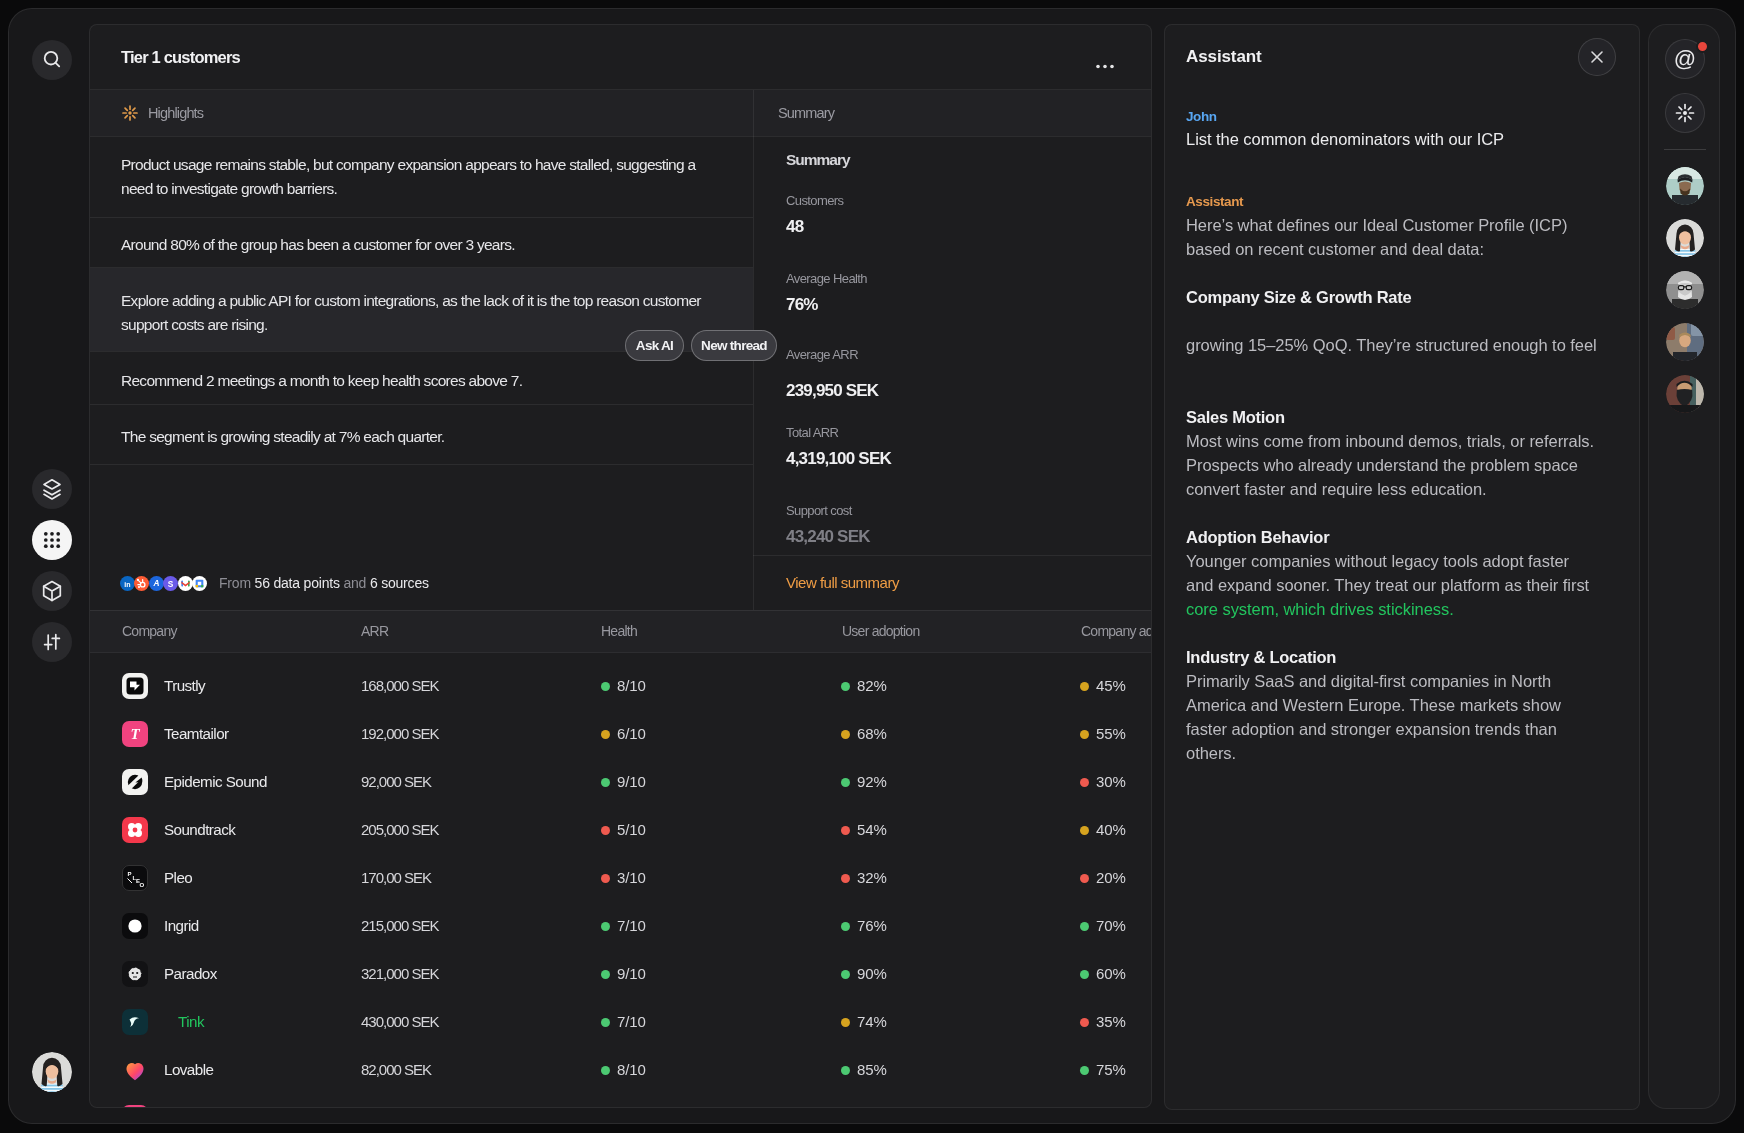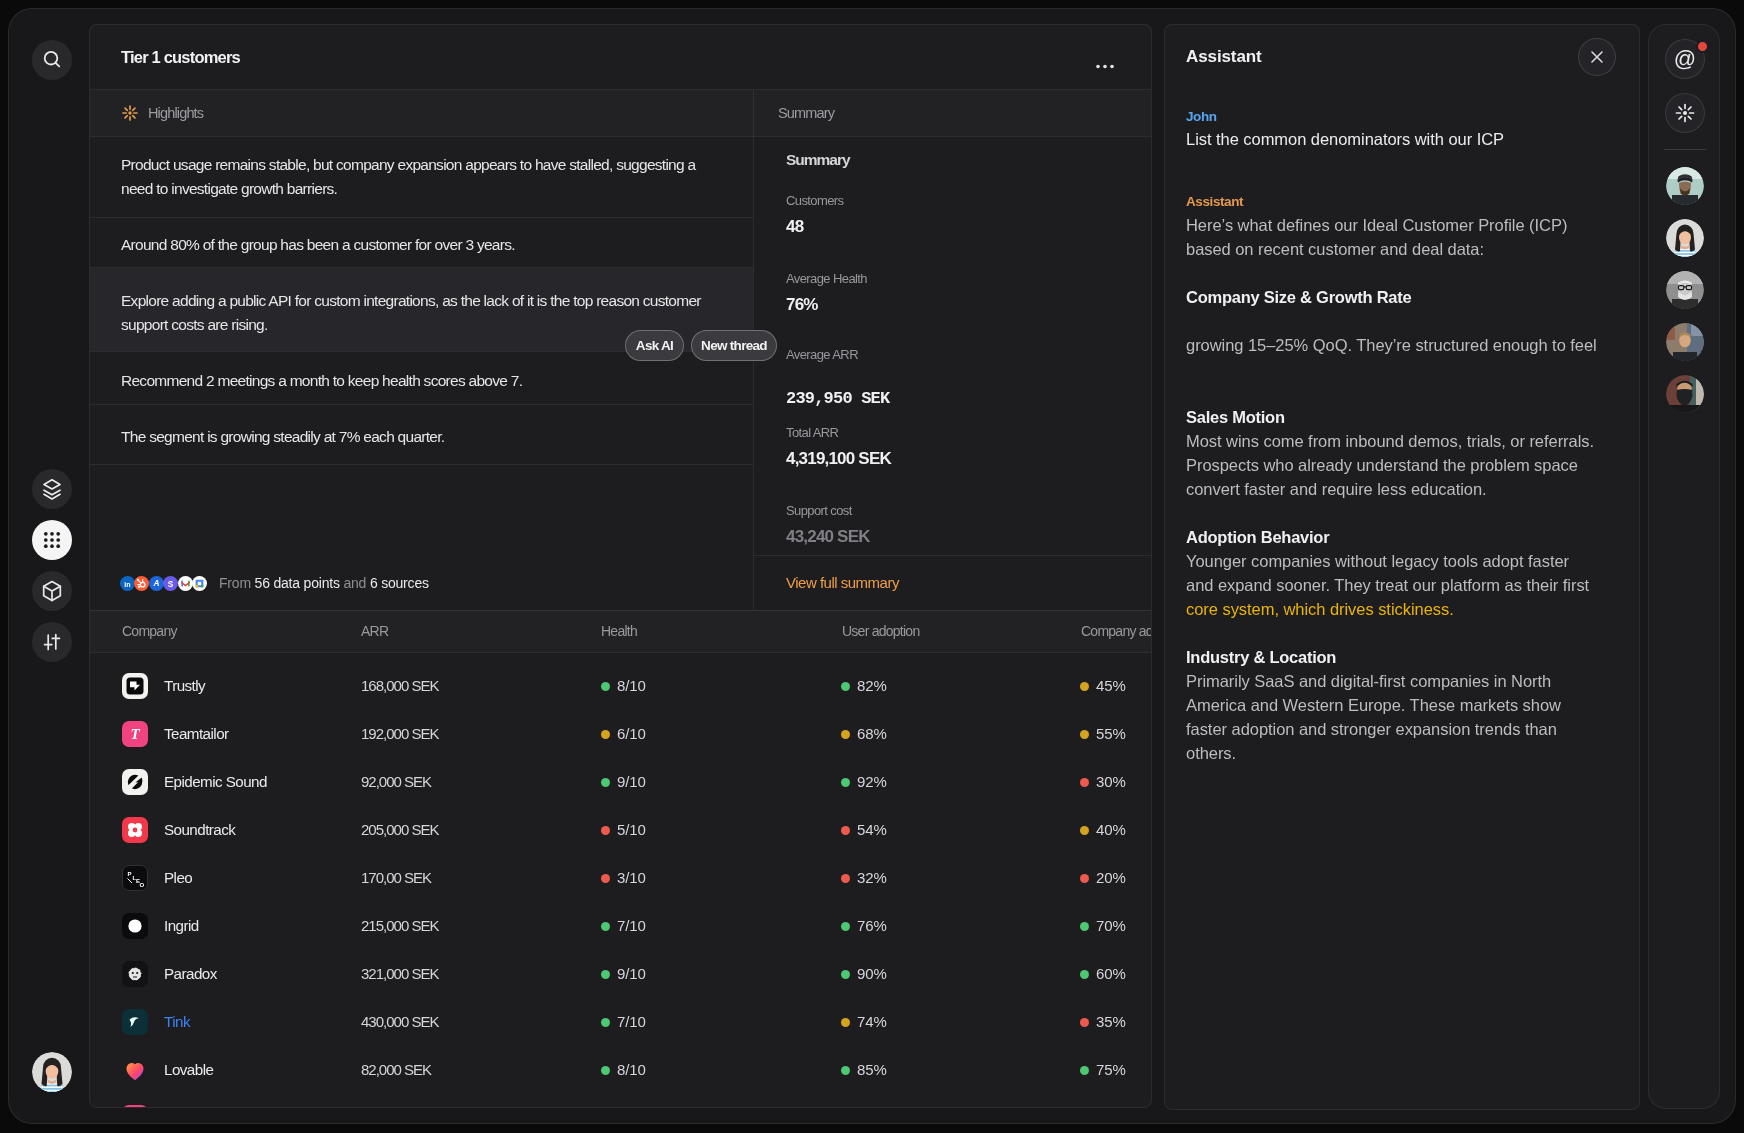--- a/index.html
+++ b/index.html
@@ -134,21 +134,21 @@
         <rect x="10.7" y="10.7" width="2.9" height="2.9" fill="#34a853"></rect>
         <rect x="6.9" y="6.9" width="4.2" height="4.2" fill="#fff"></rect>
       </svg></div>
 <div class="ab" style="left:129px;top:550px;height:16px;line-height:16px;font-size:14px;letter-spacing:-0.2px;color:#8e8e95">From <span style="color:#e9e9ec">56 data points</span> and <span style="color:#e9e9ec">6 sources</span></div>
 <div class="ab" style="left:696px;top:126px;color:#d6d6da;font-size:15.5px;font-weight:700;letter-spacing:-1px">Summary</div>
 <div class="ab lbl" style="left:696px;top:168px">Customers</div>
 <div class="ab val" style="left:696px;top:192px;">48</div>
 <div class="ab lbl" style="left:696px;top:246px">Average Health</div>
 <div class="ab val" style="left:696px;top:270px;">76%</div>
 <div class="ab lbl" style="left:696px;top:322px">Average ARR</div>
-<div class="ab val" style="left:696px;top:364px;font-family:Liberation Mono, monospace;">239,950 SEK</div>
+<div class="ab val" style="left:696px;top:356px;">239,950 SEK</div>
 <div class="ab lbl" style="left:696px;top:400px">Total ARR</div>
 <div class="ab val" style="left:696px;top:424px;">4,319,100 SEK</div>
 <div class="ab lbl" style="left:696px;top:478px">Support cost</div>
 <div class="ab val" style="left:696px;top:502px;color:#7f7f86">43,240 SEK</div>
 <div class="hline" style="left:663px;top:530px;width:400px"></div>
 <div class="ab" style="left:696px;top:549px;color:#ef9d45;font-size:15px;letter-spacing:-0.5px">View full summary</div>
 <div class="ab" style="left:0;top:585px;width:1063px;height:43px;background:#222225;border-top:1px solid rgba(255,255,255,0.07);border-bottom:1px solid rgba(255,255,255,0.05);box-sizing:border-box"></div>
 <div class="ab" style="left:32px;top:585px;height:43px;line-height:43px;color:#98989f;font-size:14px;letter-spacing:-0.75px;white-space:nowrap">Company</div>
 <div class="ab" style="left:271px;top:585px;height:43px;line-height:43px;color:#98989f;font-size:14px;letter-spacing:-0.75px;white-space:nowrap">ARR</div>
 <div class="ab" style="left:511px;top:585px;height:43px;line-height:43px;color:#98989f;font-size:14px;letter-spacing:-0.75px;white-space:nowrap">Health</div>
@@ -251,21 +251,21 @@
 <div class="dot" style="left:511px;top:944.5px;background:#4cc972"></div>
 <div class="cell" style="left:527px;top:925px;color:#d6d6da;font-size:15px;letter-spacing:-0.1px">9/10</div>
 <div class="dot" style="left:751px;top:944.5px;background:#4cc972"></div>
 <div class="cell" style="left:767px;top:925px;color:#d6d6da;font-size:15px;letter-spacing:-0.1px">90%</div>
 <div class="dot" style="left:990px;top:944.5px;background:#4cc972"></div>
 <div class="cell" style="left:1006px;top:925px;color:#d6d6da;font-size:15px;letter-spacing:-0.1px">60%</div>
 <div class="ab" style="left:32px;top:984px;width:26px;height:26px"><svg width="26" height="26" viewBox="0 0 26 26" xmlns="http://www.w3.org/2000/svg">
         <rect width="26" height="26" rx="7" fill="#0d3038"></rect>
         <path d="M7.5 10.5 q4.5 -4 9.5 -1.2 q-4.2 0.2 -5.2 4.2 q-0.7 3.2 -3.6 4.6 q1.7 -3.4 0.4 -5.4 q-0.5 -1.2 -1.1 -2.2 z" fill="#eafcf8"></path>
       </svg></div>
-<div class="cell" style="left:74px;top:973px;color:#3b82f6;font-size:15.2px;letter-spacing:-0.55px">Tink</div>
+<div class="cell" style="left:88px;top:973px;color:#22c55e;font-size:15.2px;letter-spacing:-0.55px">Tink</div>
 <div class="cell" style="left:271px;top:973px;color:#d6d6da;font-size:15px;letter-spacing:-1px">430,000 SEK</div>
 <div class="dot" style="left:511px;top:992.5px;background:#4cc972"></div>
 <div class="cell" style="left:527px;top:973px;color:#d6d6da;font-size:15px;letter-spacing:-0.1px">7/10</div>
 <div class="dot" style="left:751px;top:992.5px;background:#d6a31f"></div>
 <div class="cell" style="left:767px;top:973px;color:#d6d6da;font-size:15px;letter-spacing:-0.1px">74%</div>
 <div class="dot" style="left:990px;top:992.5px;background:#ef5a4f"></div>
 <div class="cell" style="left:1006px;top:973px;color:#d6d6da;font-size:15px;letter-spacing:-0.1px">35%</div>
 <div class="ab" style="left:32px;top:1032px;width:26px;height:26px"><svg width="26" height="26" viewBox="0 0 26 26" xmlns="http://www.w3.org/2000/svg">
         <defs>
           <linearGradient id="lov" x1="0" y1="0" x2="1" y2="1">
@@ -301,21 +301,21 @@
 <div class="ab" style="left:21px;top:212px;height:24px;line-height:24px;font-size:16.5px;color:#bcbcc1;letter-spacing:-0.05px;white-space:nowrap">based on recent customer and deal data:</div>
 <div class="ab" style="left:21px;top:260px;height:24px;line-height:24px;font-size:16.5px;color:#f0f0f2;font-weight:700;letter-spacing:-0.25px;white-space:nowrap">Company Size &amp; Growth Rate</div>
 <div class="ab" style="left:21px;top:308px;height:24px;line-height:24px;font-size:16.5px;color:#bcbcc1;letter-spacing:-0.05px;white-space:nowrap">growing 15–25% QoQ. They’re structured enough to feel</div>
 <div class="ab" style="left:21px;top:380px;height:24px;line-height:24px;font-size:16.5px;color:#f0f0f2;font-weight:700;letter-spacing:-0.25px;white-space:nowrap">Sales Motion</div>
 <div class="ab" style="left:21px;top:404px;height:24px;line-height:24px;font-size:16.5px;color:#bcbcc1;letter-spacing:-0.05px;white-space:nowrap">Most wins come from inbound demos, trials, or referrals.</div>
 <div class="ab" style="left:21px;top:428px;height:24px;line-height:24px;font-size:16.5px;color:#bcbcc1;letter-spacing:-0.05px;white-space:nowrap">Prospects who already understand the problem space</div>
 <div class="ab" style="left:21px;top:452px;height:24px;line-height:24px;font-size:16.5px;color:#bcbcc1;letter-spacing:-0.05px;white-space:nowrap">convert faster and require less education.</div>
 <div class="ab" style="left:21px;top:500px;height:24px;line-height:24px;font-size:16.5px;color:#f0f0f2;font-weight:700;letter-spacing:-0.25px;white-space:nowrap">Adoption Behavior</div>
 <div class="ab" style="left:21px;top:524px;height:24px;line-height:24px;font-size:16.5px;color:#bcbcc1;letter-spacing:-0.05px;white-space:nowrap">Younger companies without legacy tools adopt faster</div>
 <div class="ab" style="left:21px;top:548px;height:24px;line-height:24px;font-size:16.5px;color:#bcbcc1;letter-spacing:-0.05px;white-space:nowrap">and expand sooner. They treat our platform as their first</div>
-<div class="ab" style="left:21px;top:572px;height:24px;line-height:24px;font-size:16.5px;color:#eab308;letter-spacing:-0.05px;white-space:nowrap">core system, which drives stickiness.</div>
+<div class="ab" style="left:21px;top:572px;height:24px;line-height:24px;font-size:16.5px;color:#22c55e;letter-spacing:-0.05px;white-space:nowrap">core system, which drives stickiness.</div>
 <div class="ab" style="left:21px;top:620px;height:24px;line-height:24px;font-size:16.5px;color:#f0f0f2;font-weight:700;letter-spacing:-0.25px;white-space:nowrap">Industry &amp; Location</div>
 <div class="ab" style="left:21px;top:644px;height:24px;line-height:24px;font-size:16.5px;color:#bcbcc1;letter-spacing:-0.05px;white-space:nowrap">Primarily SaaS and digital-first companies in North</div>
 <div class="ab" style="left:21px;top:668px;height:24px;line-height:24px;font-size:16.5px;color:#bcbcc1;letter-spacing:-0.05px;white-space:nowrap">America and Western Europe. These markets show</div>
 <div class="ab" style="left:21px;top:692px;height:24px;line-height:24px;font-size:16.5px;color:#bcbcc1;letter-spacing:-0.05px;white-space:nowrap">faster adoption and stronger expansion trends than</div>
 <div class="ab" style="left:21px;top:716px;height:24px;line-height:24px;font-size:16.5px;color:#bcbcc1;letter-spacing:-0.05px;white-space:nowrap">others.</div>
 </div>
 <div class="panel" style="left:1648px;top:24px;width:72px;height:1085px;border-radius:18px">
 <div class="circ" style="left:16px;top:14px;background:#242428;border:1px solid rgba(255,255,255,0.1);box-sizing:border-box;text-align:center;line-height:37px;color:#eaeaec;font-size:22px">@</div>
 <div class="ab" style="left:47px;top:15px;width:9px;height:9px;border-radius:50%;background:#e8463c;border:2px solid #1d1d1f"></div>
 <div class="circ" style="left:16px;top:68px;background:#242428;border:1px solid rgba(255,255,255,0.1);box-sizing:border-box"><svg width="38" height="38" viewBox="0 0 38 38">

